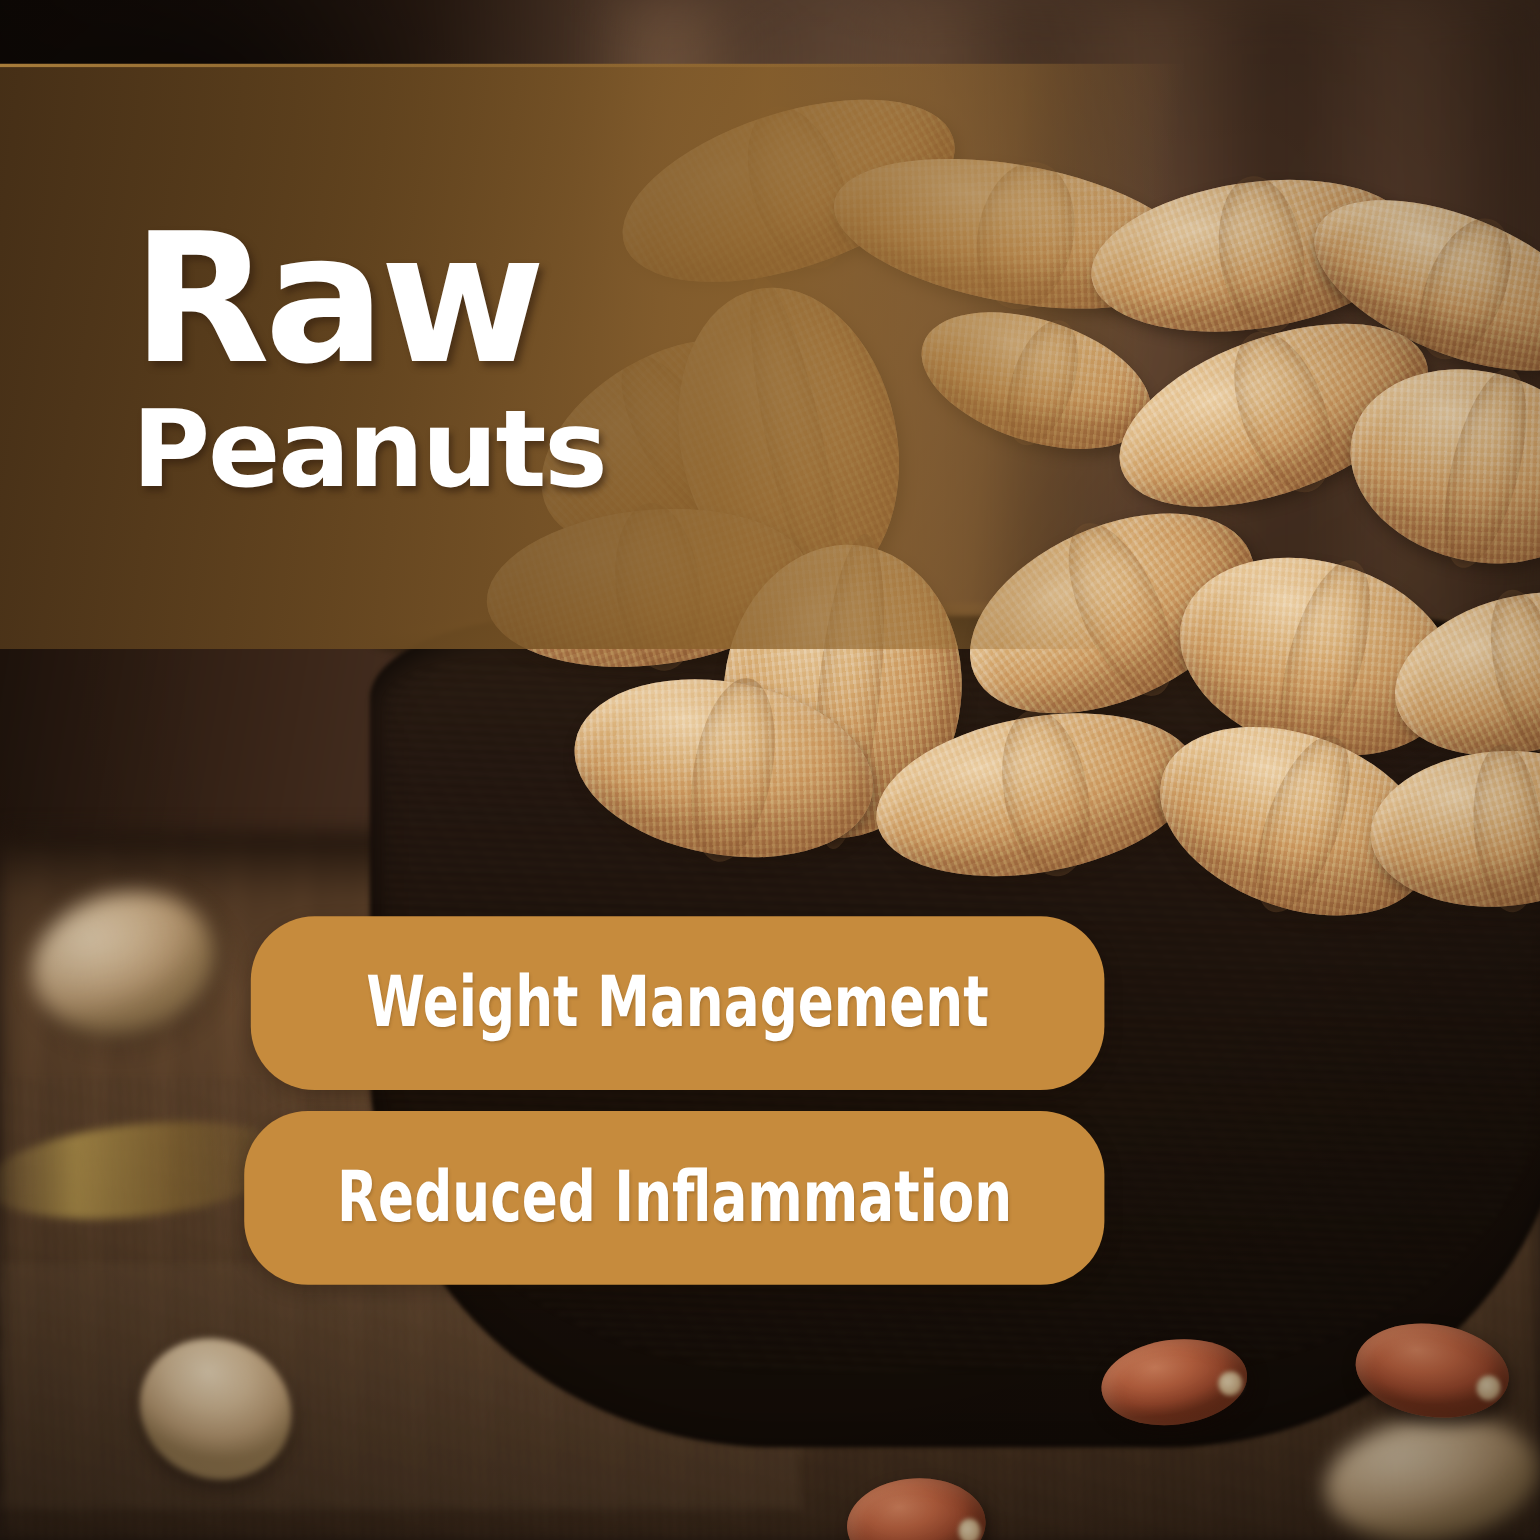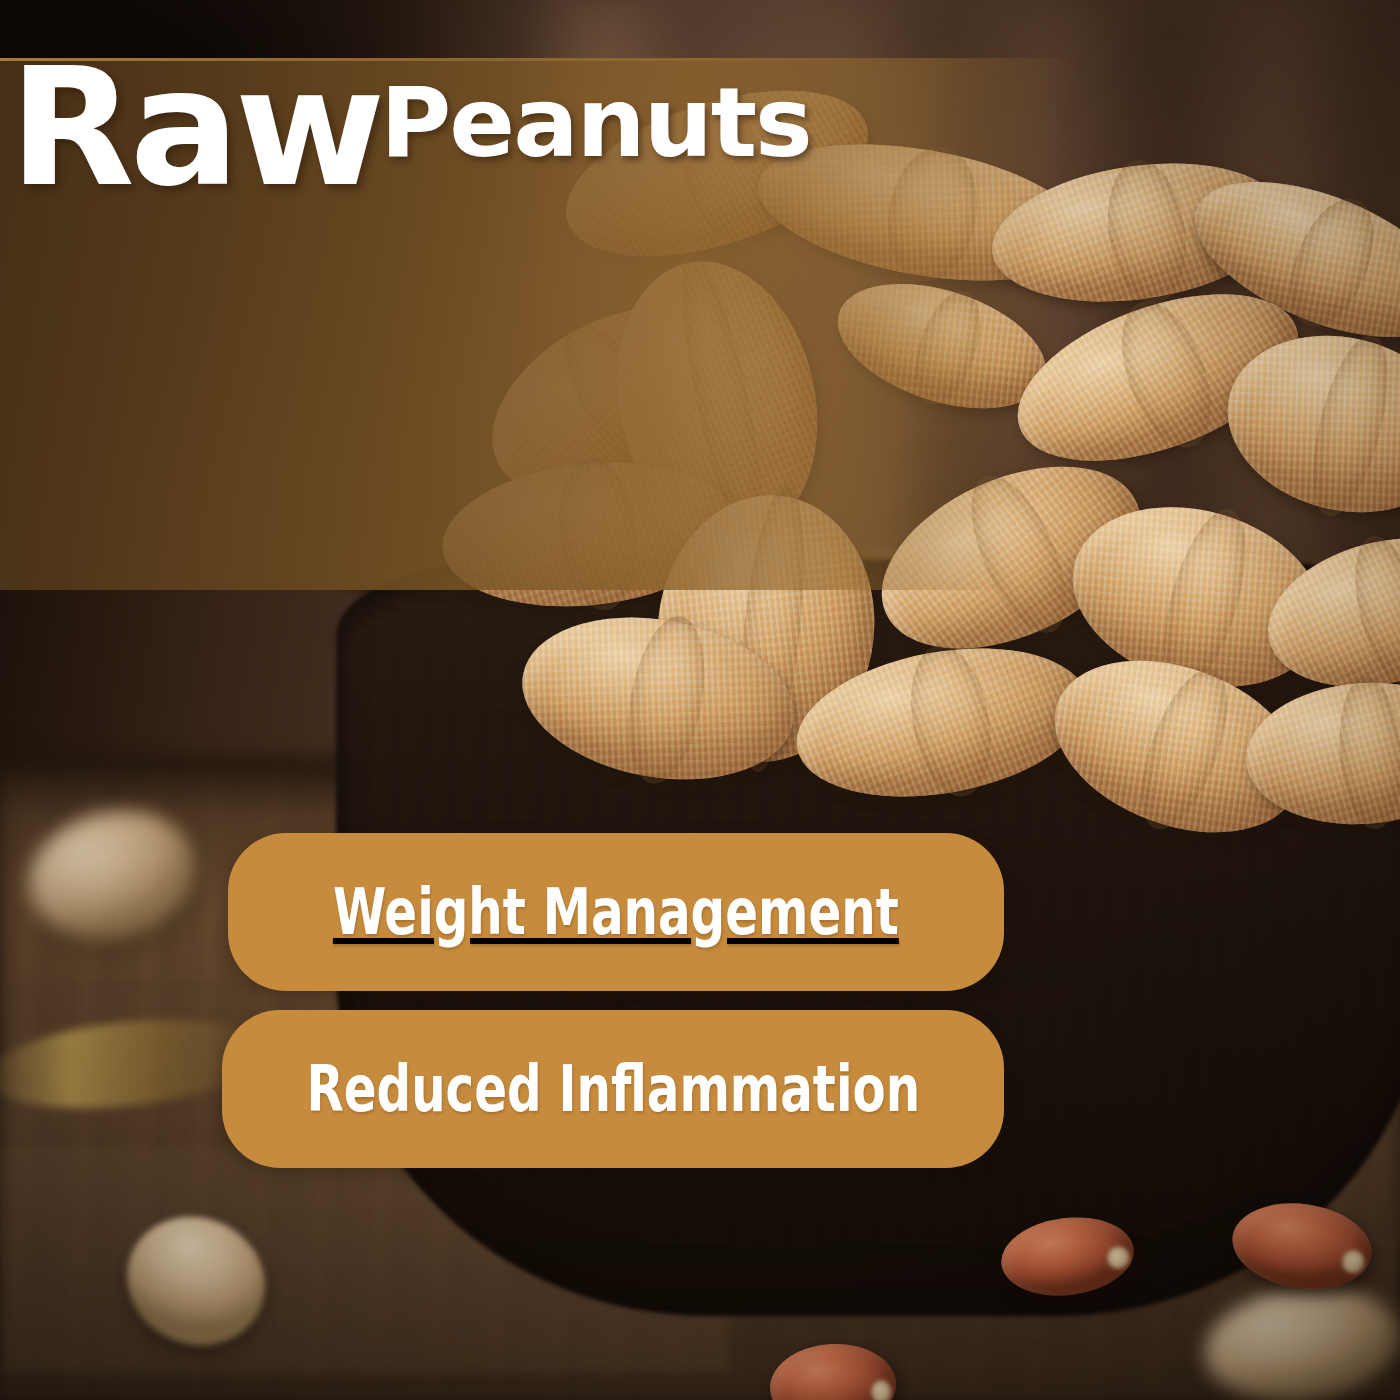--- a/index.html
+++ b/index.html
@@ -175,21 +175,21 @@
       rgba(150,107,50,.50) 64%,
       rgba(150,107,50,.0) 74%);
   }
   .band-hairline{
     position:absolute; left:0; top:58px; width:62%; height:3px;
     background:linear-gradient(90deg,rgba(200,150,70,.75),rgba(200,150,70,0));
   }
 
   .title-wrap{
     position:absolute; left:0; top:58px; width:700px; height:544px;
-    display:flex; flex-direction:row; justify-content:center;
+    display:flex; flex-direction:column; justify-content:center;
     padding-left:120px;
   }
   .t-raw{
     font-family:"DejaVu Sans", sans-serif;
     font-weight:700;
     font-size:163px;
     line-height:.86;
     letter-spacing:-5px;
     color:#fff;
     text-shadow:4px 5px 7px rgba(48,28,12,.55);
@@ -219,21 +219,21 @@
   .pill span{
     font-family:"DejaVu Sans Condensed","DejaVu Sans", sans-serif;
     font-weight:700;
     color:#fff;
     white-space:nowrap;
     transform:scaleX(.84);
     text-shadow:1px 2px 3px rgba(90,56,18,.30);
   }
   .pill-1{ left:136px; top:658px;  width:950px; height:156px; }
   .pill-1 span{ font-size:64px; }
-  .pill-2{ left:228px; top:833px;  width:776px; height:158px;text-decoration:underline; }
+  .pill-2{ left:228px; top:833px;  width:776px; height:158px; }
   .pill-2 span{ font-size:64px; }
   .pill-3{ left:222px; top:1010px; width:782px; height:158px;align-items:center; }
   .pill-3 span{ font-size:64px; }
   .pill-4{ left:222px; top:1188px; width:790px; height:160px; }
   .pill-4 span{ font-size:64px; }
 </style>
 </head>
 <body>
 
 <div class="poster">

